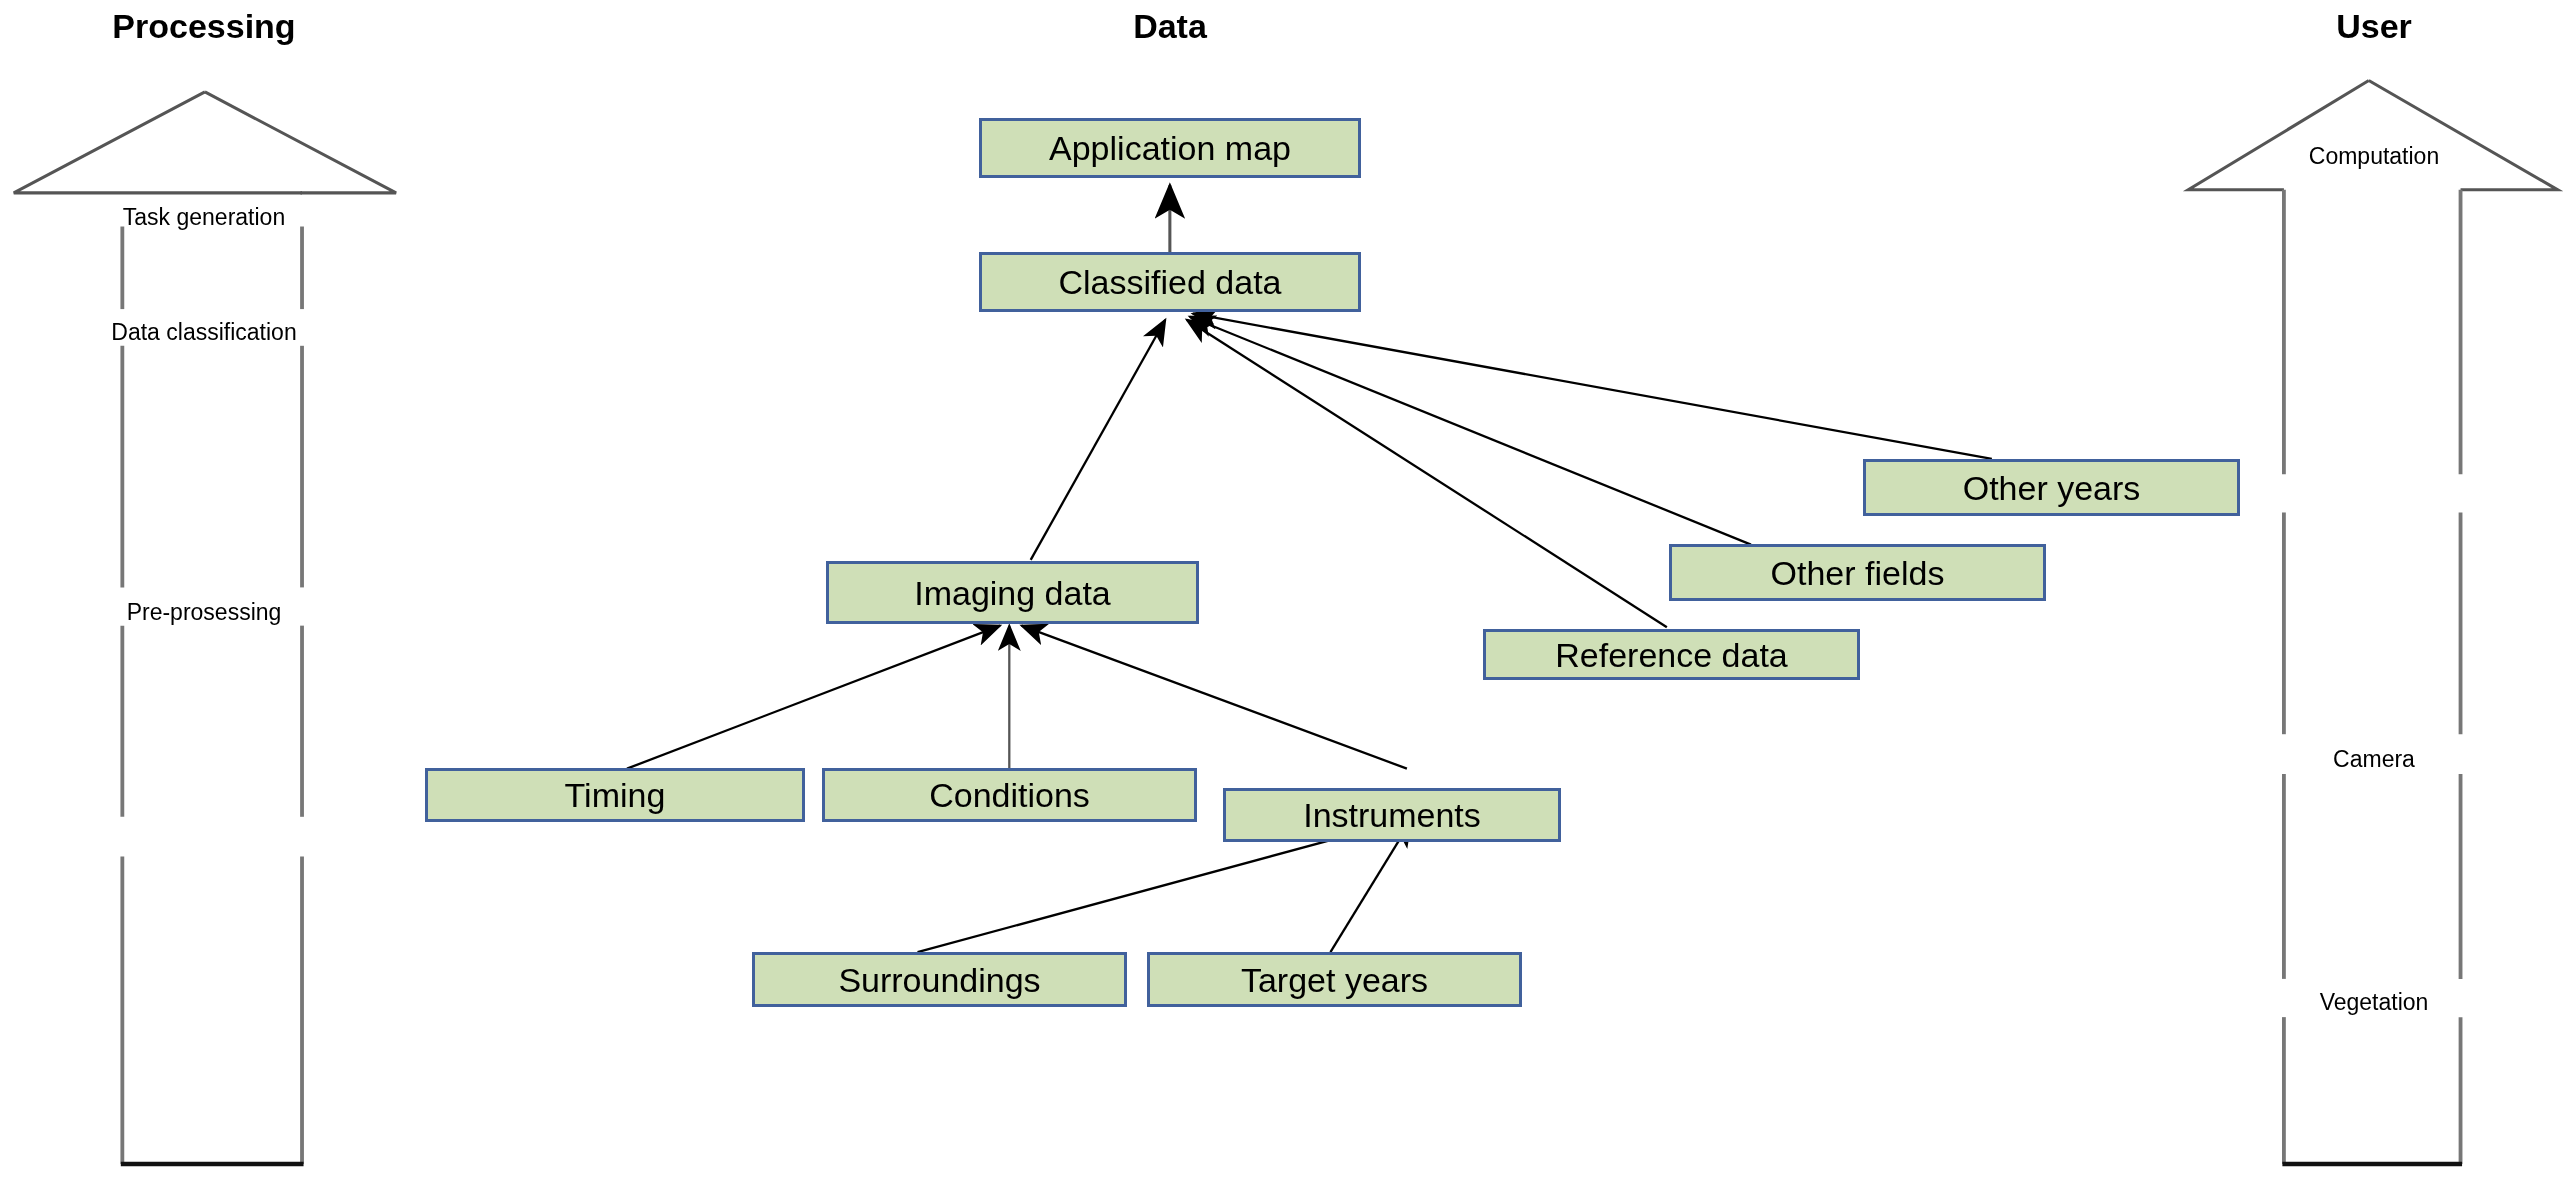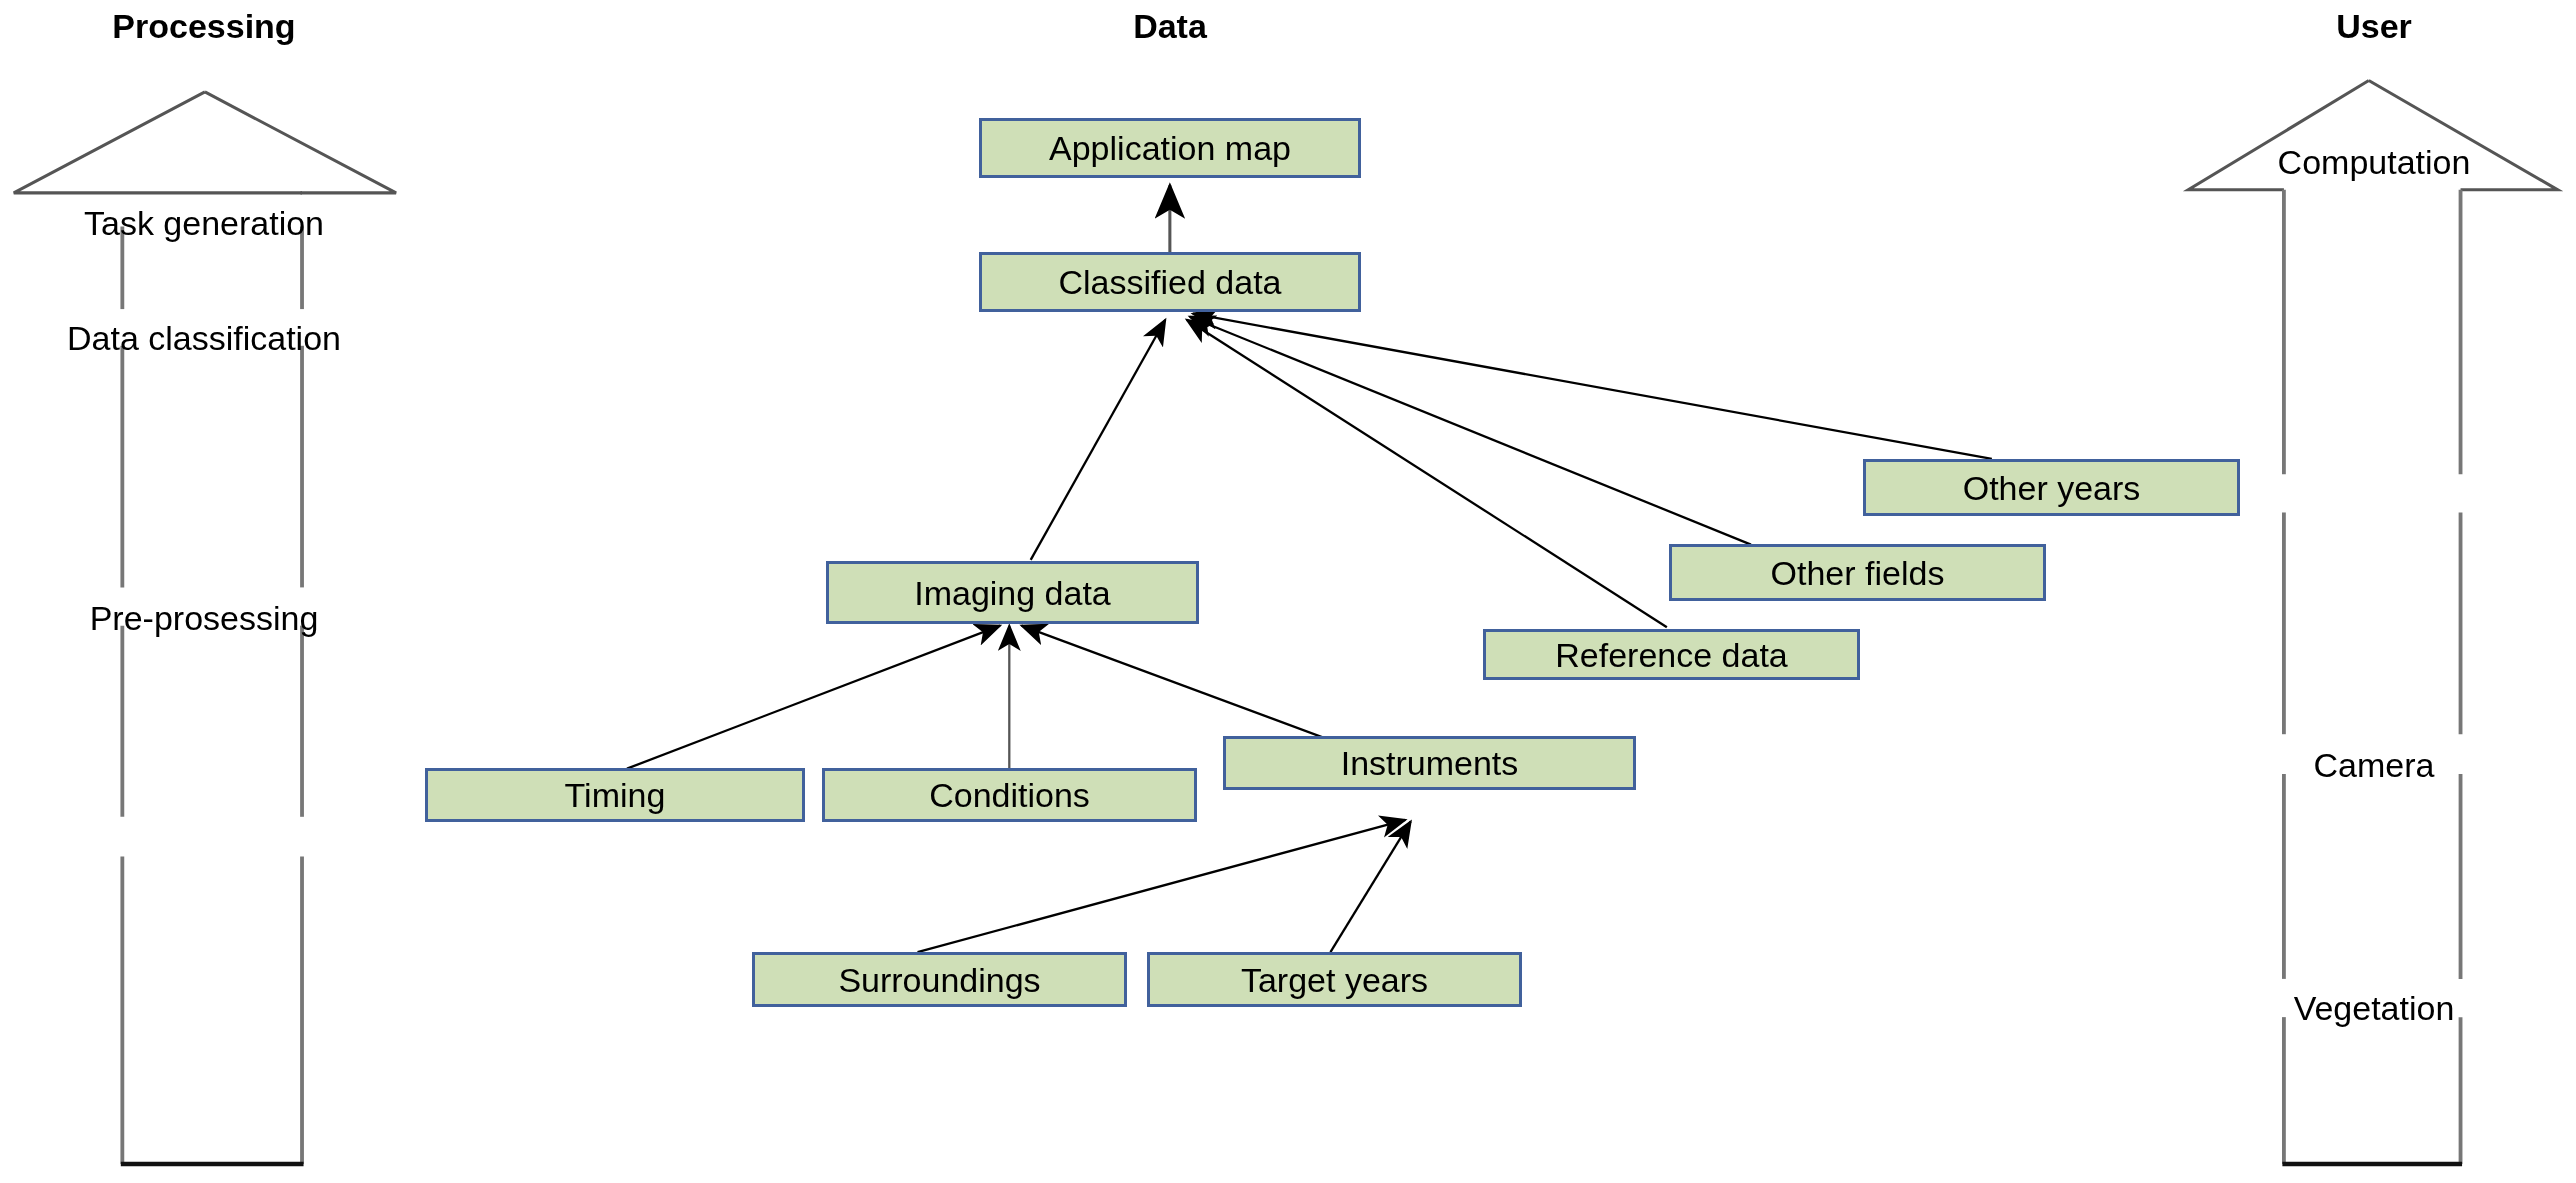--- a/index.html
+++ b/index.html
@@ -36,21 +36,21 @@
     font-size: 34px;
     color: #000000;
     white-space: nowrap;
     text-align: center;
     line-height: 1;
   }
 
   
   .stage-label {
     position: absolute;
-    font-size: 34px;
+    font-size: 23px;
     color: #000000;
     white-space: nowrap;
     text-align: center;
     line-height: 1;
   }
 
   
   .node {
     position: absolute;
     box-sizing: border-box;
@@ -173,20 +173,20 @@
   <div class="node" style="left:1863px; top:459px; width:377px; height:57px;">Other years</div>
 
   <div class="node" style="left:1669px; top:544px; width:377px; height:57px;">Other fields</div>
 
   <div class="node" style="left:1483px; top:629px; width:377px; height:51px;">Reference data</div>
 
   <div class="node" style="left:425px; top:768px; width:380px; height:54px;">Timing</div>
 
   <div class="node" style="left:822px; top:768px; width:375px; height:54px;">Conditions</div>
 
-  <div class="node" style="left:1223px; top:736px; width:413px; height:54px;">Instruments</div>
+  <div class="node" style="left:1223px; top:788px; width:338px; height:54px;">Instruments</div>
 
   <div class="node" style="left:752px; top:952px; width:375px; height:55px;">Surroundings</div>
 
   <div class="node" style="left:1147px; top:952px; width:375px; height:55px;">Target years</div>
 
 </div>
 
 
 </body></html>

